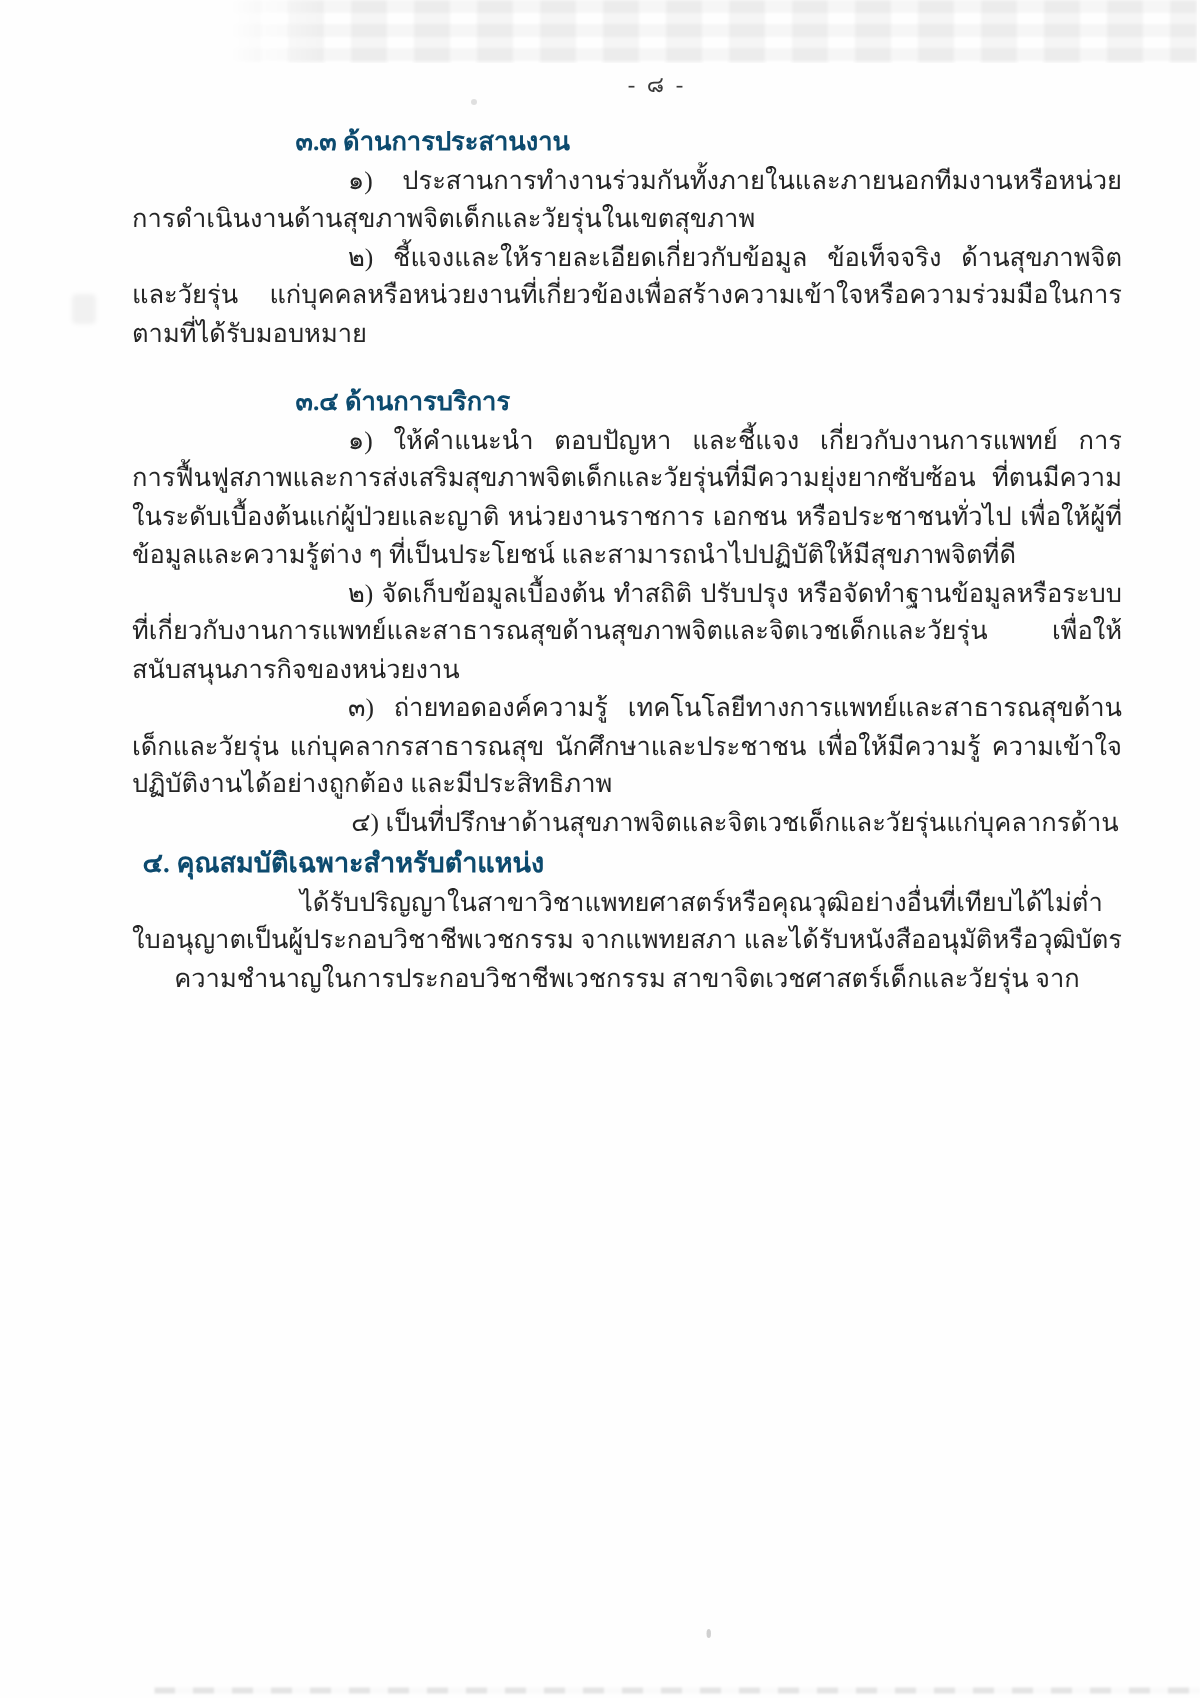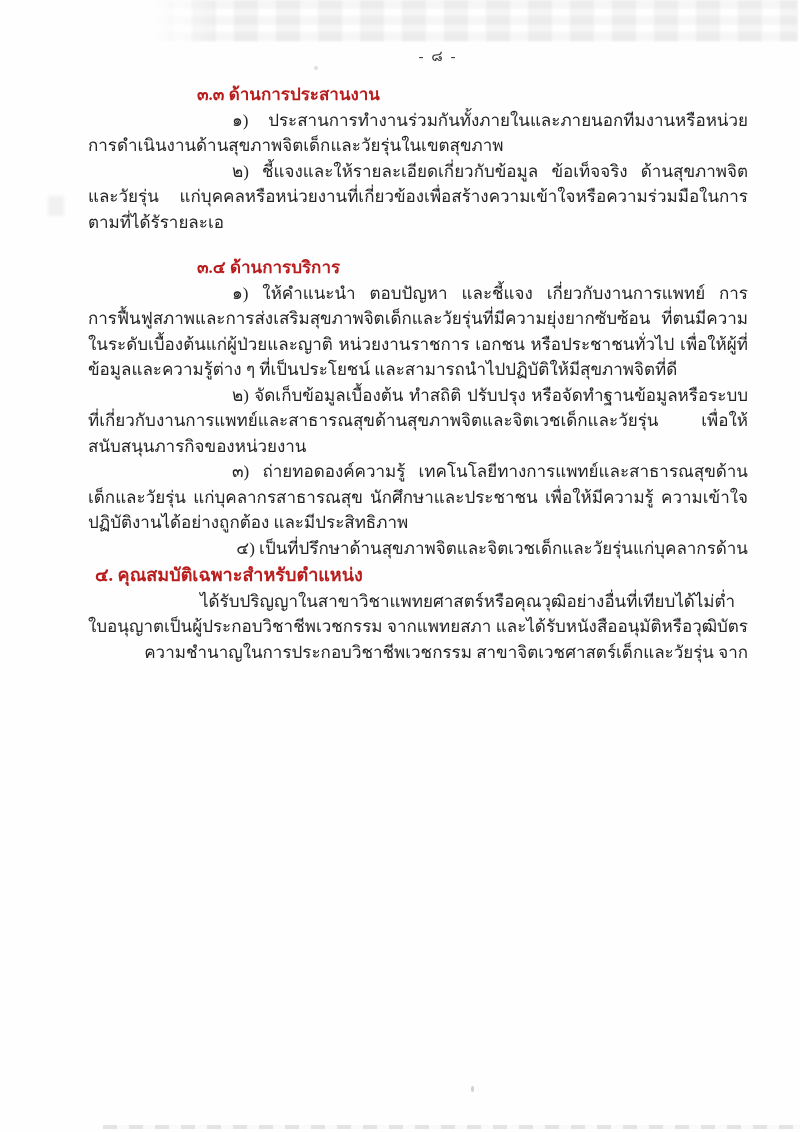--- a/index.html
+++ b/index.html
@@ -57,35 +57,35 @@
   }
   #doc {
     position: absolute; left: 88px; top: 82px; width: 660px;
     color: #242424;
     font-size: 17px;
   }
   .heading {
     font-weight: bold;
     line-height: 25.5px; height: 25.5px;
     white-space: nowrap; overflow: hidden;
-    color: #b91c1c;
+    color: #0c4a6e;
   }
   .h-sub  { padding-left: 109px; margin-top: 20px; }
   .h-main { padding-left: 7px;  margin-top: 2px; font-size: 18px; }
   .heading:first-child { margin-top: 0; }
   .line {
     line-height: 25.5px; height: 25.5px;
     overflow: hidden;
   }
   .line.full {
     text-align: justify;
     text-align-last: justify;
     text-justify: inter-word;
   }
-  .line.short { text-align: right; text-align-last: left; }
+  .line.short { text-align: center; text-align-last: left; }
   .first-item  { padding-left: 144px; }
   .first-plain { padding-left: 112px; }
 </style>
 </head>
 <body style="background: rgb(254, 254, 254);">
 
 <div class="page">
   <div class="artifact-top"></div>
   <div class="artifact-left"></div>
   <div class="artifact-bottom"></div>
@@ -93,21 +93,21 @@
   <div class="speck-b"></div>
 
   <div class="pagenum">- ๘ -</div>
 
   <div id="doc" style="color: rgb(36, 36, 36);">
       <div class="heading h-sub">๓.๓ ด้านการประสานงาน</div>
       <div class="line full first-item">๑) ประสานการทำงานร่วมกันทั้งภายในและภายนอกทีมงานหรือหน่วยงาน เพื่อให้เกิด</div>
       <div class="line short">การดำเนินงานด้านสุขภาพจิตเด็กและวัยรุ่นในเขตสุขภาพ</div>
       <div class="line full first-item">๒) ชี้แจงและให้รายละเอียดเกี่ยวกับข้อมูล ข้อเท็จจริง ด้านสุขภาพจิตและจิตเวชเด็ก</div>
       <div class="line full">และวัยรุ่น แก่บุคคลหรือหน่วยงานที่เกี่ยวข้องเพื่อสร้างความเข้าใจหรือความร่วมมือในการดำเนินงาน</div>
-      <div class="line short">ตามที่ได้รัรายละเอ</div>
+      <div class="line short">ตามที่ได้รับมอบหมาย</div>
       <div class="heading h-sub">๓.๔ ด้านการบริการ</div>
       <div class="line full first-item">๑) ให้คำแนะนำ ตอบปัญหา และชี้แจง เกี่ยวกับงานการแพทย์ การควบคุมป้องกันโรค</div>
       <div class="line full">การฟื้นฟูสภาพและการส่งเสริมสุขภาพจิตเด็กและวัยรุ่นที่มีความยุ่งยากซับซ้อน ที่ตนมีความรับผิดชอบ</div>
       <div class="line full">ในระดับเบื้องต้นแก่ผู้ป่วยและญาติ หน่วยงานราชการ เอกชน หรือประชาชนทั่วไป เพื่อให้ผู้ที่สนใจได้ทราบ</div>
       <div class="line short">ข้อมูลและความรู้ต่าง ๆ ที่เป็นประโยชน์ และสามารถนำไปปฏิบัติให้มีสุขภาพจิตที่ดี</div>
       <div class="line full first-item">๒) จัดเก็บข้อมูลเบื้องต้น ทำสถิติ ปรับปรุง หรือจัดทำฐานข้อมูลหรือระบบสารสนเทศ</div>
       <div class="line full">ที่เกี่ยวกับงานการแพทย์และสาธารณสุขด้านสุขภาพจิตและจิตเวชเด็กและวัยรุ่น เพื่อให้สอดคล้อง และ</div>
       <div class="line short">สนับสนุนภารกิจของหน่วยงาน</div>
       <div class="line full first-item">๓) ถ่ายทอดองค์ความรู้ เทคโนโลยีทางการแพทย์และสาธารณสุขด้านสุขภาพจิตและจิตเวช</div>
       <div class="line full">เด็กและวัยรุ่น แก่บุคลากรสาธารณสุข นักศึกษาและประชาชน เพื่อให้มีความรู้ ความเข้าใจ และสามารถ</div>

